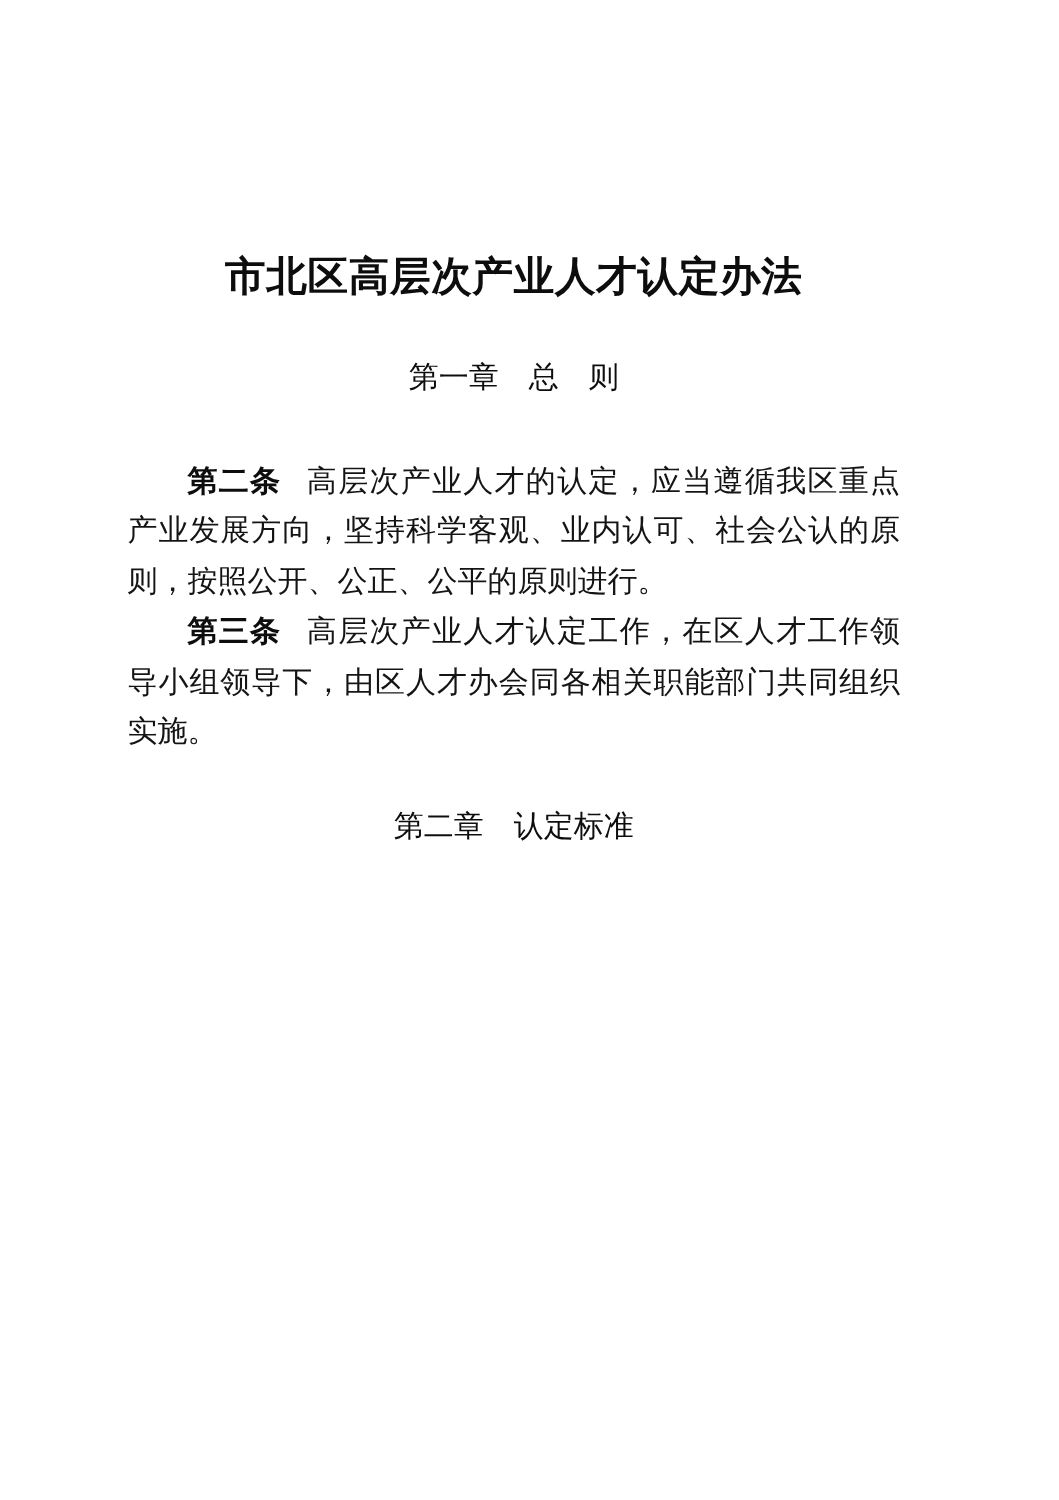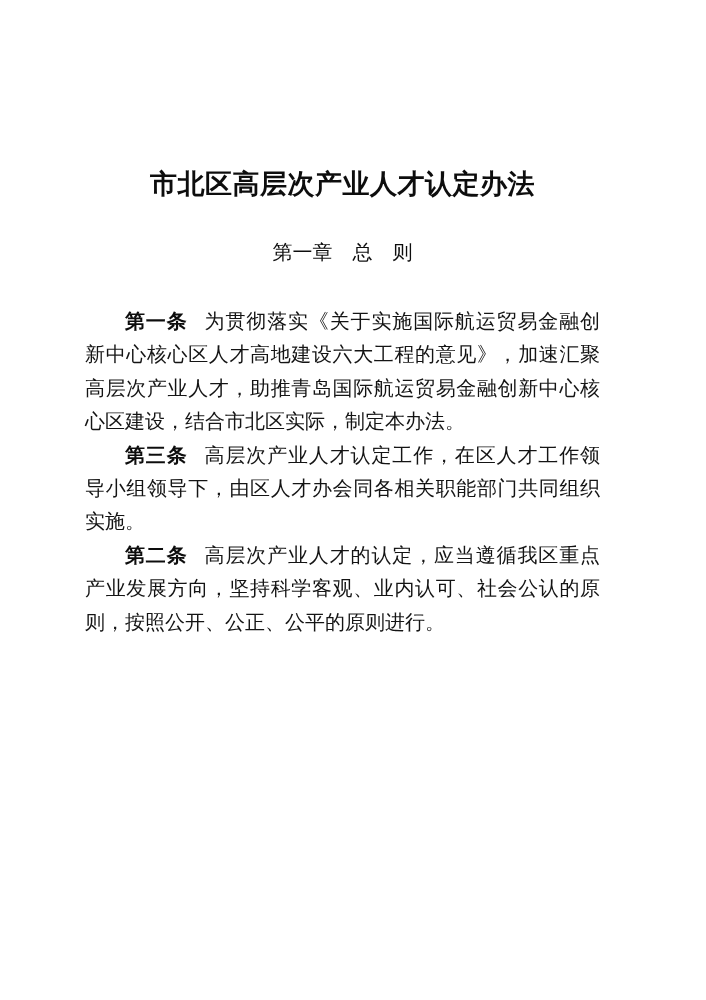--- a/index.html
+++ b/index.html
@@ -61,22 +61,22 @@
 </head>
 <body>
 
 <div class="page">
 
   <h1 class="doc-title">市北区高层次产业人才认定办法</h1>
 
   <section class="chapter chapter-1">
     <h2 class="chapter-heading">第一章　总　则</h2>
     <div class="articles">
-      <p class="article"><span class="article-label">第一条</span><span class="article-text">为贯彻落实《关于实施国际航运贸易金融创新中心核心区人才高地建设六大工程的意见》，加速汇聚高层次产业人才，助推青岛国际航运贸易金融创新中心核心区建设，结合市北区实际，制定本办法。</span></p>
+      <p class="article"><span class="article-label">第二条</span><span class="article-text">高层次产业人才的认定，应当遵循我区重点产业发展方向，坚持科学客观、业内认可、社会公认的原则，按照公开、公正、公平的原则进行。</span></p>
       <p class="article"><span class="article-label">第三条</span><span class="article-text">高层次产业人才认定工作，在区人才工作领导小组领导下，由区人才办会同各相关职能部门共同组织实施。</span></p>
-      <p class="article"><span class="article-label">第二条</span><span class="article-text">高层次产业人才的认定，应当遵循我区重点产业发展方向，坚持科学客观、业内认可、社会公认的原则，按照公开、公正、公平的原则进行。</span></p>
     </div>
   </section>
 
   <section class="chapter chapter-2">
+    <h2 class="chapter-heading">第二章　认定标准</h2>
   </section>
 
 </div>
 
 </body></html>

